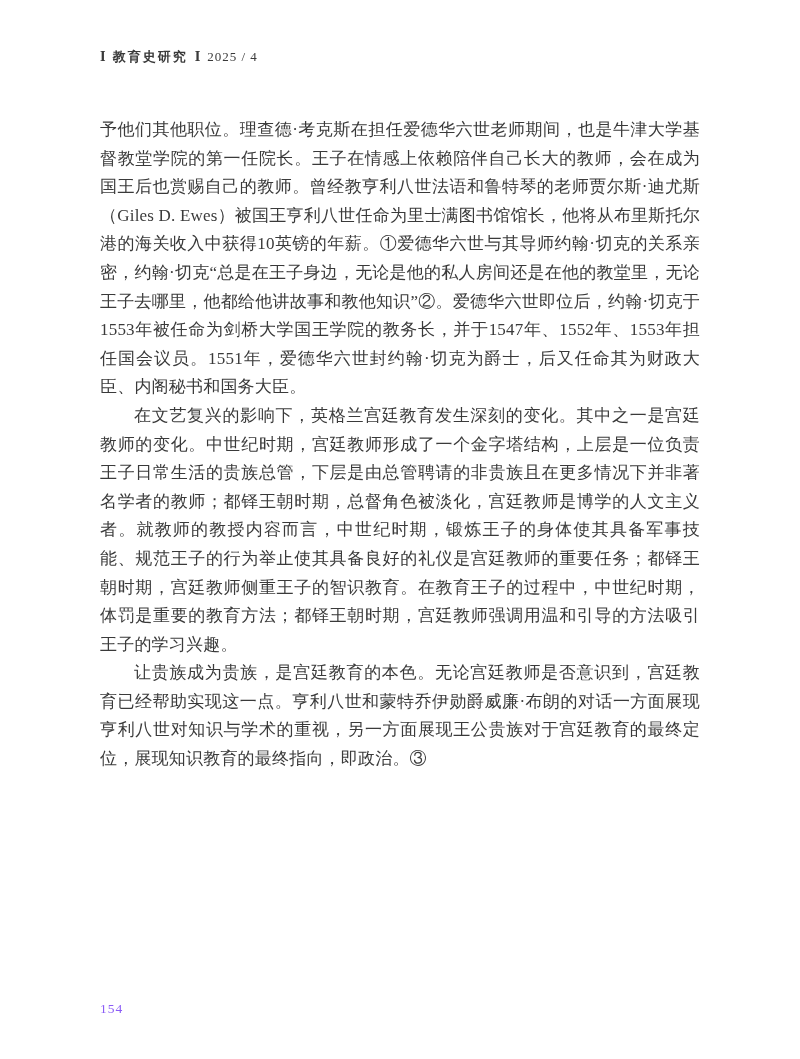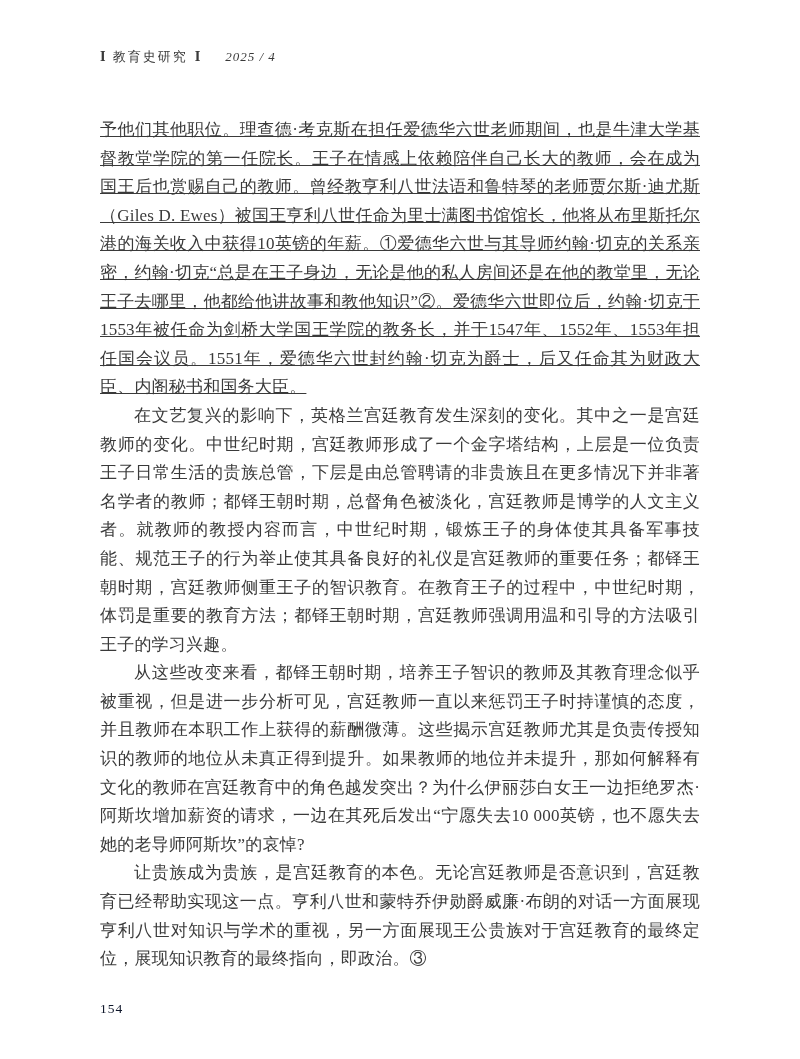--- a/index.html
+++ b/index.html
@@ -27,76 +27,73 @@
   }
   .page-header .bar {
     font-weight: bold;
     font-size: 12px;
     margin: 0 7px;
     transform: scaleY(1.1);
     display: inline-block;
   }
   .page-header .bar:first-child { margin-left: 0; }
   .page-header .journal {
-    font-weight: normal;
+    font-weight: bold;
     letter-spacing: 2px;
     font-family: "Liberation Sans", "DejaVu Sans", sans-serif;
     font-size: 13px;
   }
   .page-header .issue {
-    margin-left: 18px;
     letter-spacing: 1px;
     font-size: 13px;
-    font-style: italic;
   }
   .article-body {
     margin-top: 50px;
   }
   .para {
     margin: 0;
     font-size: 17px;
     line-height: 28.6px;
     text-align: justify;
     text-indent: 2em;
     letter-spacing: 0.2px;
   }
-  .para.no-indent { text-indent: 0; text-decoration: underline; }
+  .para.no-indent { text-indent: 0; }
   .section-heading {
     font-size: 17.5px;
     font-weight: bold;
     margin: 15px 0 10px 0;
     text-indent: 1.65em;
     font-family: "Liberation Sans", "DejaVu Sans", sans-serif;
     letter-spacing: 1px;
   }
   .page-number {
     position: absolute;
     left: 100px;
     bottom: 42px;
     font-size: 13.5px;
-    color: #0f172a;
+    color: #8b5cf6;
     letter-spacing: 1px;
   }
 </style>
 </head>
 <body>
 
 <div class="page">
 
   <div class="page-header">
     <span class="bar">Ⅰ</span>
     <span class="journal">教育史研究</span>
     <span class="bar">Ⅰ</span>
     <span class="issue">2025 / 4</span>
   </div>
 
   <div class="article-body">
     <p class="para no-indent">予他们其他职位。理查德·考克斯在担任爱德华六世老师期间，也是牛津大学基督教堂学院的第一任院长。王子在情感上依赖陪伴自己长大的教师，会在成为国王后也赏赐自己的教师。曾经教亨利八世法语和鲁特琴的老师贾尔斯·迪尤斯（Giles D. Ewes）被国王亨利八世任命为里士满图书馆馆长，他将从布里斯托尔港的海关收入中获得10英镑的年薪。①爱德华六世与其导师约翰·切克的关系亲密，约翰·切克“总是在王子身边，无论是他的私人房间还是在他的教堂里，无论王子去哪里，他都给他讲故事和教他知识”②。爱德华六世即位后，约翰·切克于1553年被任命为剑桥大学国王学院的教务长，并于1547年、1552年、1553年担任国会议员。1551年，爱德华六世封约翰·切克为爵士，后又任命其为财政大臣、内阁秘书和国务大臣。</p>
 
 
     <p class="para">在文艺复兴的影响下，英格兰宫廷教育发生深刻的变化。其中之一是宫廷教师的变化。中世纪时期，宫廷教师形成了一个金字塔结构，上层是一位负责王子日常生活的贵族总管，下层是由总管聘请的非贵族且在更多情况下并非著名学者的教师；都铎王朝时期，总督角色被淡化，宫廷教师是博学的人文主义者。就教师的教授内容而言，中世纪时期，锻炼王子的身体使其具备军事技能、规范王子的行为举止使其具备良好的礼仪是宫廷教师的重要任务；都铎王朝时期，宫廷教师侧重王子的智识教育。在教育王子的过程中，中世纪时期，体罚是重要的教育方法；都铎王朝时期，宫廷教师强调用温和引导的方法吸引王子的学习兴趣。</p>
-    <p class="para">从这些改变来看，都铎王朝时期，培养王子智识的教师及其教育理念似乎被重视，但是进一步分析可见，宫廷教师一直以来惩罚王子时持谨慎的态度，并且教师在本职工作上获得的薪酬微薄。这些揭示宫廷教师尤其是负责传授知识的教师的地位从未真正得到提升。如果教师的地位并未提升，那如何解释有文化的教师在宫廷教育中的角色越发突出？为什么伊丽莎白女王一边拒绝罗杰·阿斯坎增加薪资的请求，一边在其死后发出“宁愿失去10 000英镑，也不愿失去她的老导师阿斯坎”的哀悼?</p>
     <p class="para">让贵族成为贵族，是宫廷教育的本色。无论宫廷教师是否意识到，宫廷教育已经帮助实现这一点。亨利八世和蒙特乔伊勋爵威廉·布朗的对话一方面展现亨利八世对知识与学术的重视，另一方面展现王公贵族对于宫廷教育的最终定位，展现知识教育的最终指向，即政治。③</p>
   </div>
 
   <div class="page-number">154</div>
 
 </div>
 
 </body></html>

